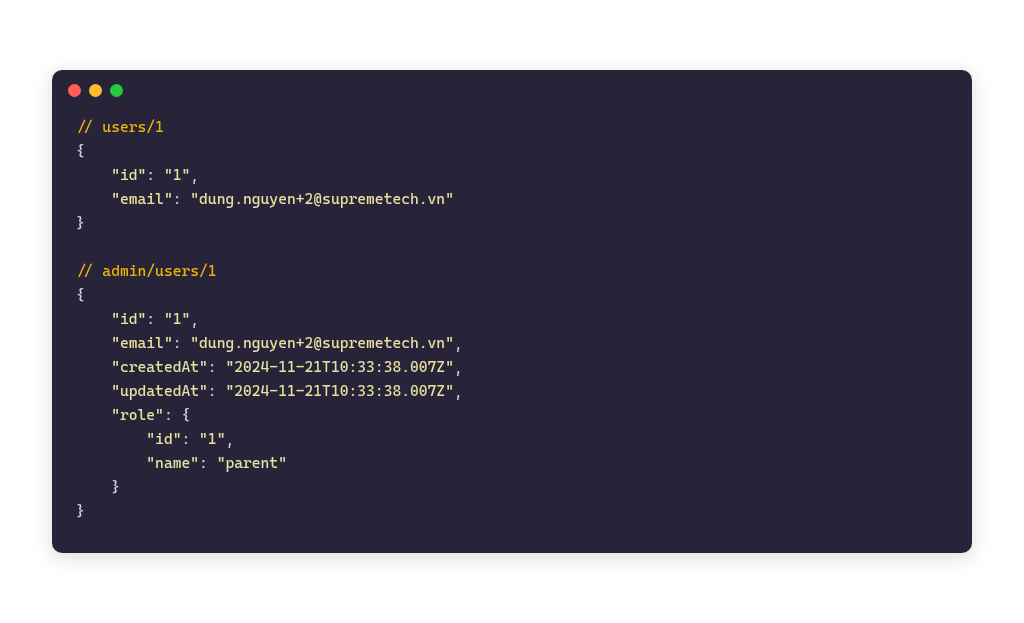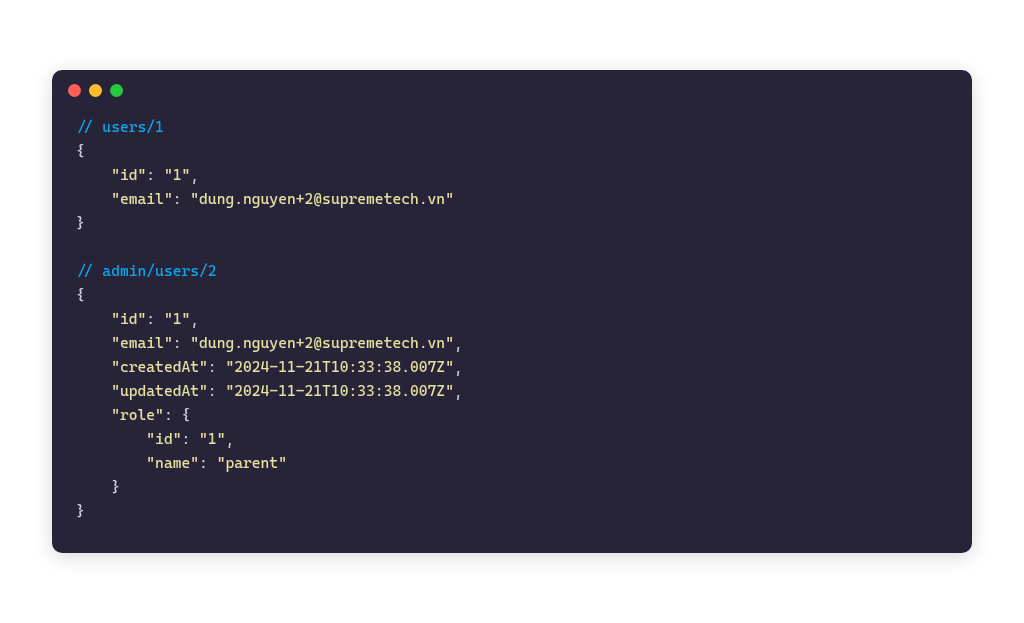--- a/index.html
+++ b/index.html
@@ -36,41 +36,41 @@
     .red { background: #ff5f56; }
     .yellow { background: #ffbd2e; }
     .green { background: #27c93f; }
     .code-area {
       padding: 10px 24px 30px 24px;
       font-size: 15px;
       line-height: 1.6;
       color: #cfd0e4;
       white-space: pre;
     }
-    .comment { color: #0ea5e9; }
+    .comment { color: #eab308; }
     .key { color: #e7e09f; }
     .string { color: #e7e09f; }
     .punct { color: #cfd0e4; }
   </style>
 </head>
 <body>
 
 <div class="window">
   <div class="titlebar">
     <div class="traffic-light red"></div>
     <div class="traffic-light yellow"></div>
     <div class="traffic-light green"></div>
   </div>
   <div class="code-area"><span class="comment">// users/1</span>
 <span class="punct">{</span>
     <span class="key">"id"</span><span class="punct">: </span><span class="string">"1"</span><span class="punct">,</span>
     <span class="key">"email"</span><span class="punct">: </span><span class="string">"dung.nguyen+2@supremetech.vn"</span>
 <span class="punct">}</span>
 
-<span class="comment">// admin/users/2</span>
+<span class="comment">// admin/users/1</span>
 <span class="punct">{</span>
     <span class="key">"id"</span><span class="punct">: </span><span class="string">"1"</span><span class="punct">,</span>
     <span class="key">"email"</span><span class="punct">: </span><span class="string">"dung.nguyen+2@supremetech.vn"</span><span class="punct">,</span>
     <span class="key">"createdAt"</span><span class="punct">: </span><span class="string">"2024-11-21T10:33:38.007Z"</span><span class="punct">,</span>
     <span class="key">"updatedAt"</span><span class="punct">: </span><span class="string">"2024-11-21T10:33:38.007Z"</span><span class="punct">,</span>
     <span class="key">"role"</span><span class="punct">: </span><span class="punct">{</span>
         <span class="key">"id"</span><span class="punct">: </span><span class="string">"1"</span><span class="punct">,</span>
         <span class="key">"name"</span><span class="punct">: </span><span class="string">"parent"</span>
     <span class="punct">}</span>
 <span class="punct">}</span></div>

